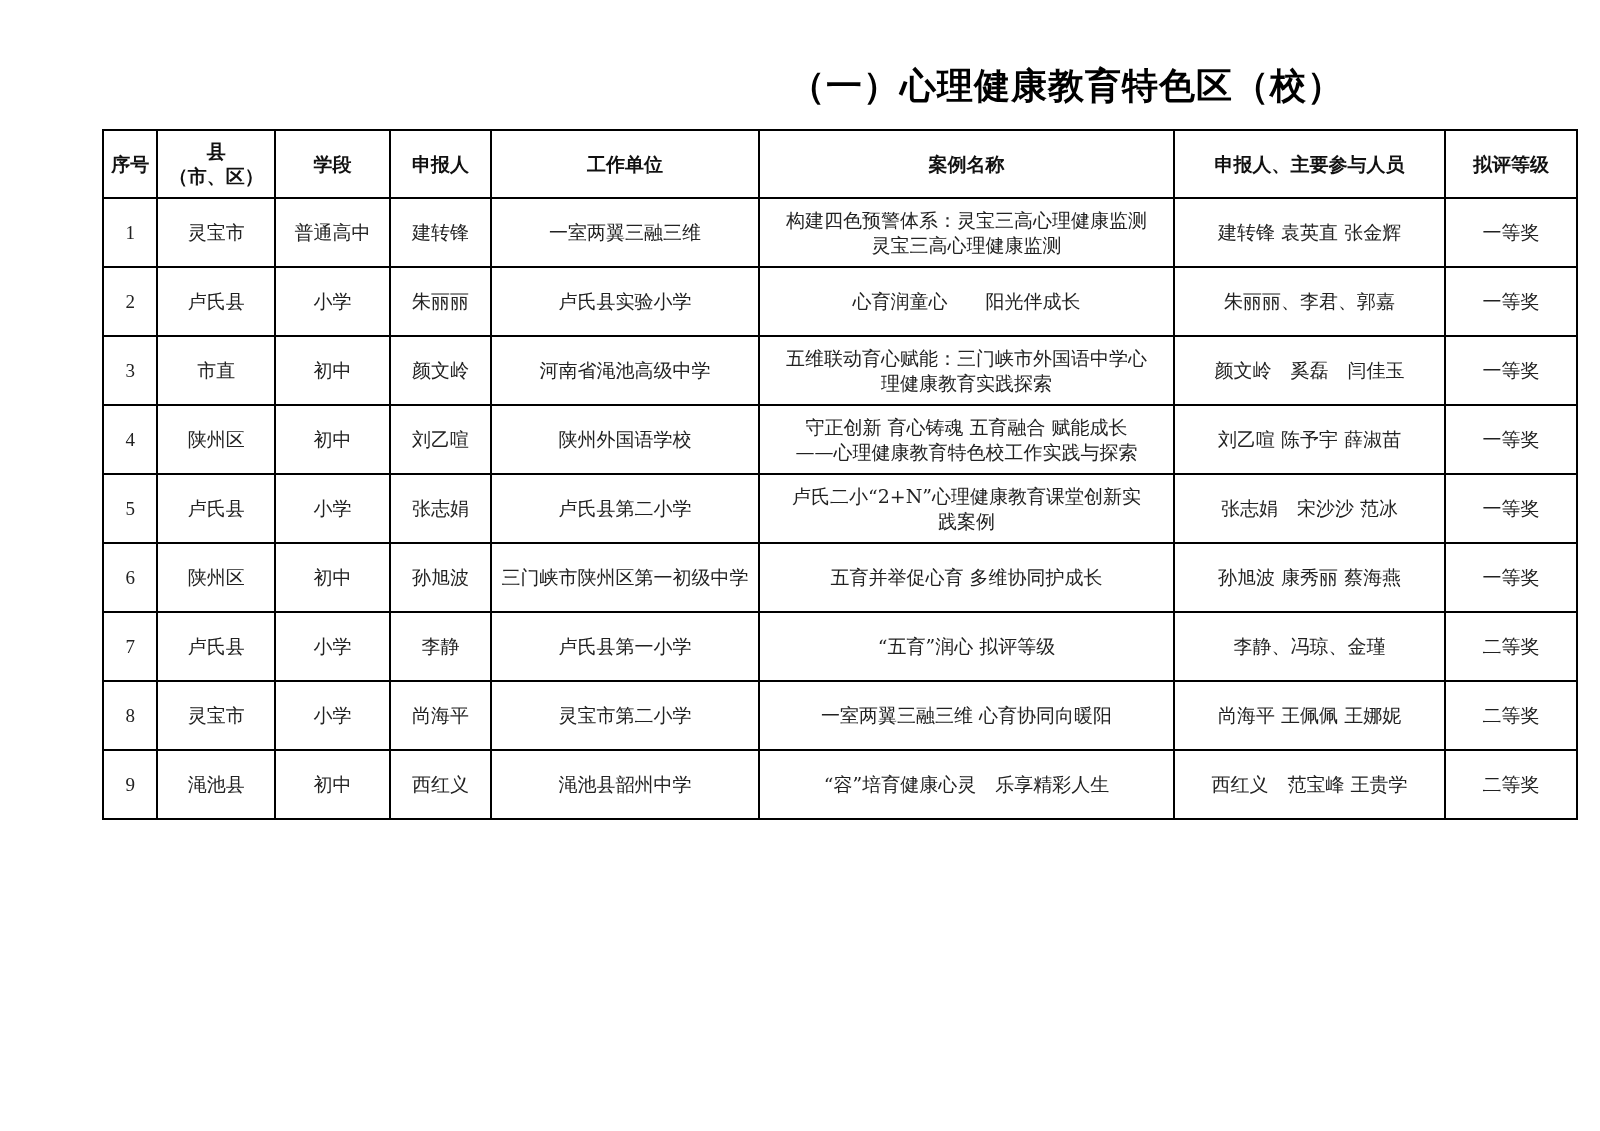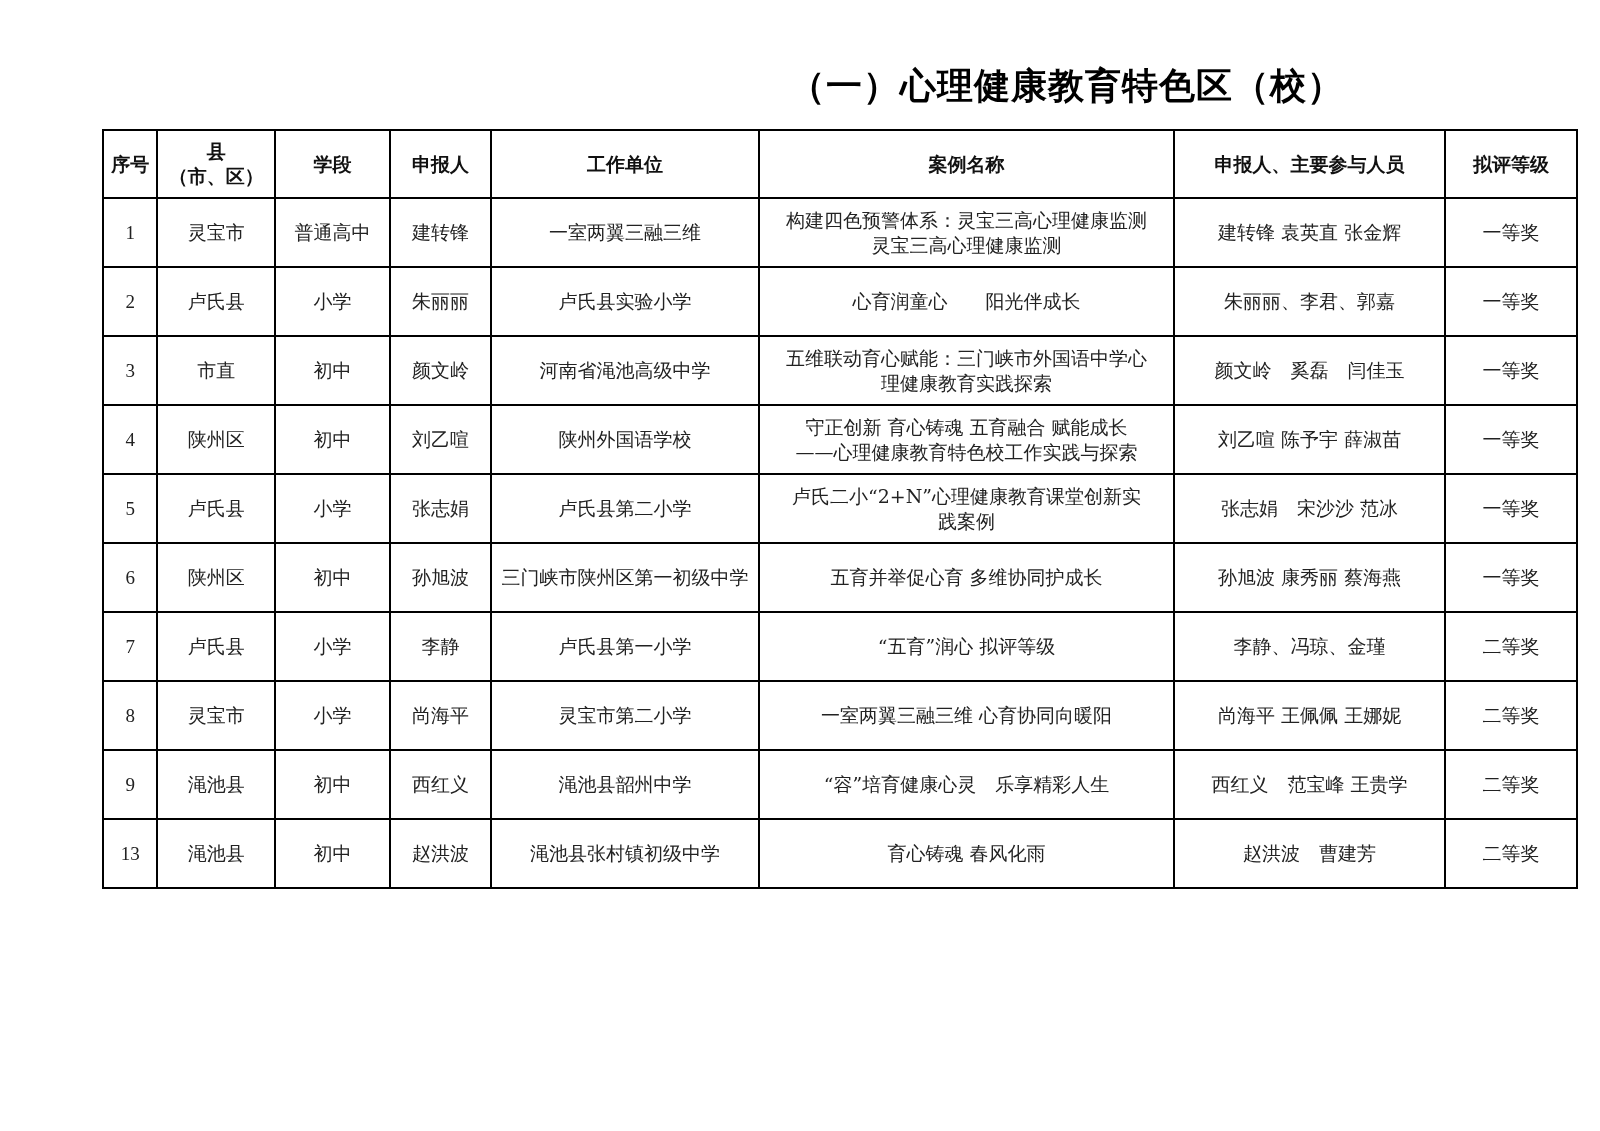--- a/index.html
+++ b/index.html
@@ -193,27 +193,14 @@
     <td class="clip">
       <span class="hdr-line">“容”培育健康心灵　乐享精彩人生</span>
 
     </td>
     <td>西红义　范宝峰 王贵学</td>
     <td>二等奖</td>
   </tr>
 
 
 
-  <tr>
-    <td class="num">13</td>
-    <td>渑池县</td>
-    <td>初中</td>
-    <td>赵洪波</td>
-    <td class="clip">渑池县张村镇初级中学</td>
-    <td class="clip">
-      <span class="hdr-line">育心铸魂 春风化雨</span>
-
-    </td>
-    <td>赵洪波　曹建芳</td>
-    <td>二等奖</td>
-  </tr>
 </tbody>
 </table>
 
 </body></html>

